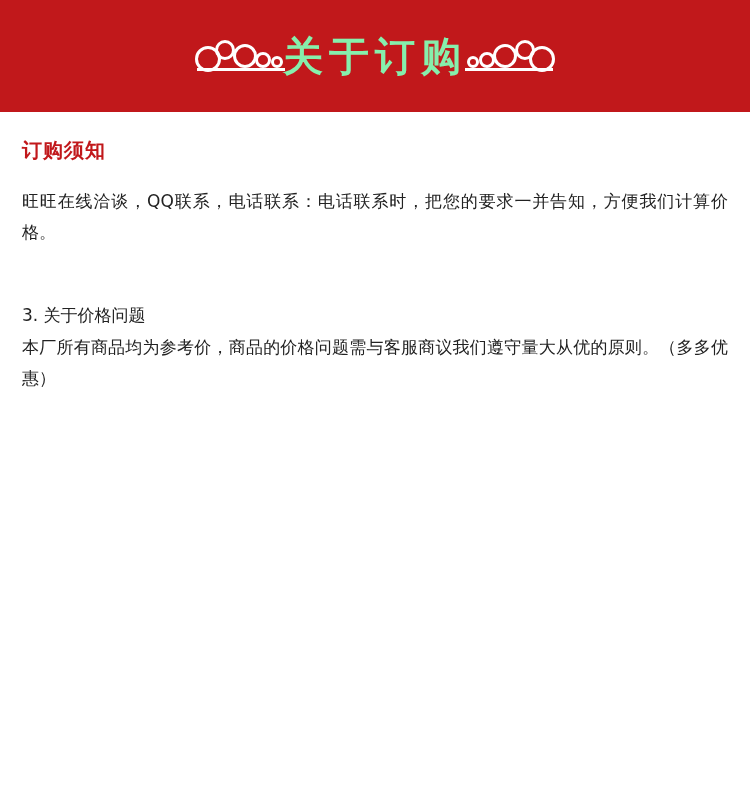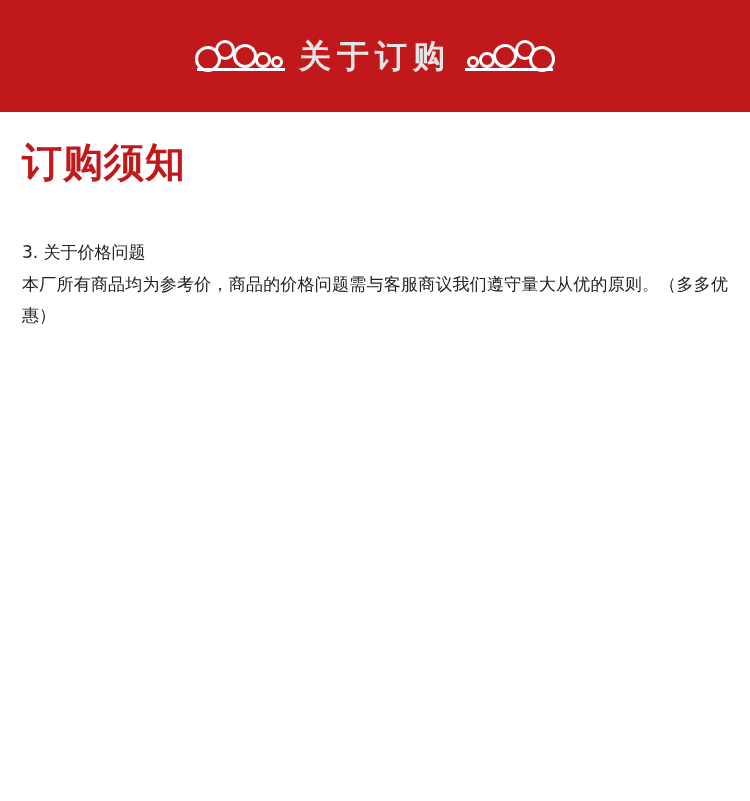--- a/index.html
+++ b/index.html
@@ -33,22 +33,22 @@
     position: absolute;
     left: 0;
     top: 0;
     width: 750px;
     height: 112px;
     display: flex;
     align-items: center;
     justify-content: center;
   }
   .banner-title {
-    color: #e5e5e5;
-    font-size: 32px;
+    color: #86efac;
+    font-size: 40px;
     font-weight: bold;
     letter-spacing: 6px;
     font-family: "DejaVu Sans", "Liberation Sans", sans-serif;
     line-height: 1;
     padding: 0 6px;
     white-space: nowrap;
   }
 
   
   .cloud {
@@ -77,21 +77,21 @@
   }
   .cloud.right { transform: scaleX(-1); }
 
   
   .content {
     padding: 26px 22px 0 22px;
     box-sizing: border-box;
   }
   .section-title {
     color: #c1181b;
-    font-size: 40px;
+    font-size: 20px;
     font-weight: bold;
     line-height: 1.2;
     margin: 0 0 24px 0;
     letter-spacing: 1px;
   }
   .item {
     margin-bottom: 26px;
   }
   .item-heading {
     color: #222222;
@@ -133,20 +133,21 @@
     </div>
     <div class="banner-inner">
       <div class="banner-title">关于订购</div>
     </div>
   </div>
 
   <div class="content">
     <h1 class="section-title">订购须知</h1>
 
     <div class="item first">
+      <p class="item-body">旺旺在线洽谈，QQ联系，电话联系：电话联系时，把您的要求一并告知，方便我们计算价格。</p>
     </div>
 
 
     <div class="item">
       <p class="item-heading">3. 关于价格问题</p>
       <p class="item-body">本厂所有商品均为参考价，商品的价格问题需与客服商议我们遵守量大从优的原则。（多多优惠）</p>
     </div>
 
   </div>
 

